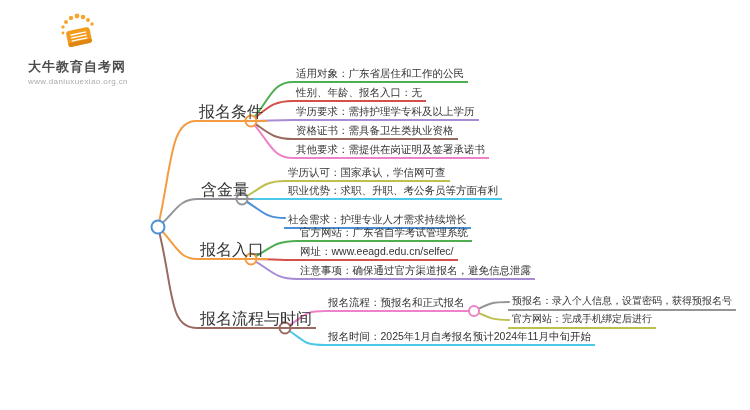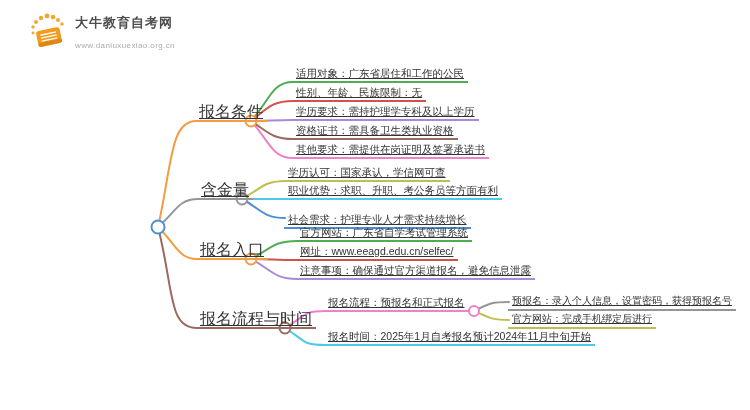--- a/index.html
+++ b/index.html
@@ -3,32 +3,32 @@
 <meta charset="utf-8">
 <style>
   html,body{margin:0;padding:0;background:#ffffff;}
   .stage{
     position:relative;width:750px;height:410px;overflow:hidden;background:#ffffff;
     font-family:"Liberation Sans","DejaVu Sans",sans-serif;color:#333;
   }
   .links{position:absolute;left:0;top:0;pointer-events:none;}
   .lbl{
     position:absolute;font-size:10.5px;line-height:14px;color:#333;
-    padding:0 4px 1px;border-bottom:2px solid #999;white-space:nowrap;text-decoration:underline;
+    padding:0 4px 1px;border-bottom:2px solid #999;white-space:nowrap;
   }
   .lbl.sm{font-size:10px;margin-top:8px;}
   .lbl.branch{font-size:16px;}
   .lbl.root{font-size:11px;color:#222;}
   .c-blue{border-color:#4B90D6}.c-orange{border-color:#F49C42}.c-gray{border-color:#939599}
   .c-brown{border-color:#9A6A60}.c-green{border-color:#4FAE52}.c-red{border-color:#D4504A}
   .c-purple{border-color:#A78BD4}.c-pink{border-color:#EE82C8}.c-olive{border-color:#BDC04E}
   .c-cyan{border-color:#4CC8E8}
-  .logo{position:absolute;left:28px;top:12px;display:flex;align-items:center;gap:7px;cursor:pointer;}
+  .logo{position:absolute;left:28px;top:12px;display:flex;align-items:center;gap:7px;cursor:pointer;flex-direction:column;}
   .logo-title{font-size:13px;font-weight:bold;color:#4d4d4d;letter-spacing:1px;line-height:16px;}
-  .logo-url{font-size:8px;color:#ababab;letter-spacing:.4px;margin-top:10px;}
+  .logo-url{font-size:8px;color:#ababab;letter-spacing:.4px;margin-top:2px;}
 </style>
 </head>
 <body>
 
 <div class="stage">
 
   <div class="logo">
     <svg width="40" height="40" viewBox="0 0 40 40">
       <circle cx="5" cy="21" r="1.4" fill="#F6A62D"></circle>
       <circle cx="5" cy="15" r="1.7" fill="#F6A62D"></circle>
@@ -88,21 +88,21 @@
     </g>
   </svg>
 
 
   <div class="lbl branch c-orange" style="left:195px;top:105px">报名条件</div>
   <div class="lbl branch c-gray" style="left:197px;top:183px">含金量</div>
   <div class="lbl branch c-orange" style="left:196px;top:243px">报名入口</div>
   <div class="lbl branch c-brown" style="left:196px;top:312px">报名流程与时间</div>
 
   <div class="lbl c-green" style="left:292px;top:66px">适用对象：广东省居住和工作的公民</div>
-  <div class="lbl c-red" style="left:292px;top:85px">性别、年龄、民族限制：无</div>
+  <div class="lbl c-red" style="left:292px;top:85px">性别、年龄、报名入口：无</div>
   <div class="lbl c-purple" style="left:292px;top:104px">学历要求：需持护理学专科及以上学历</div>
   <div class="lbl c-brown" style="left:292px;top:123px">资格证书：需具备卫生类执业资格</div>
   <div class="lbl c-pink" style="left:292px;top:142px">其他要求：需提供在岗证明及签署承诺书</div>
 
   <div class="lbl c-olive" style="left:284px;top:165px">学历认可：国家承认，学信网可查</div>
   <div class="lbl c-cyan" style="left:284px;top:183px">职业优势：求职、升职、考公务员等方面有利</div>
   <div class="lbl c-blue" style="left:284px;top:212px">社会需求：护理专业人才需求持续增长</div>
 
   <div class="lbl c-green" style="left:296px;top:225px">官方网站：广东省自学考试管理系统</div>
   <div class="lbl c-red" style="left:296px;top:244px">网址：www.eeagd.edu.cn/selfec/</div>

